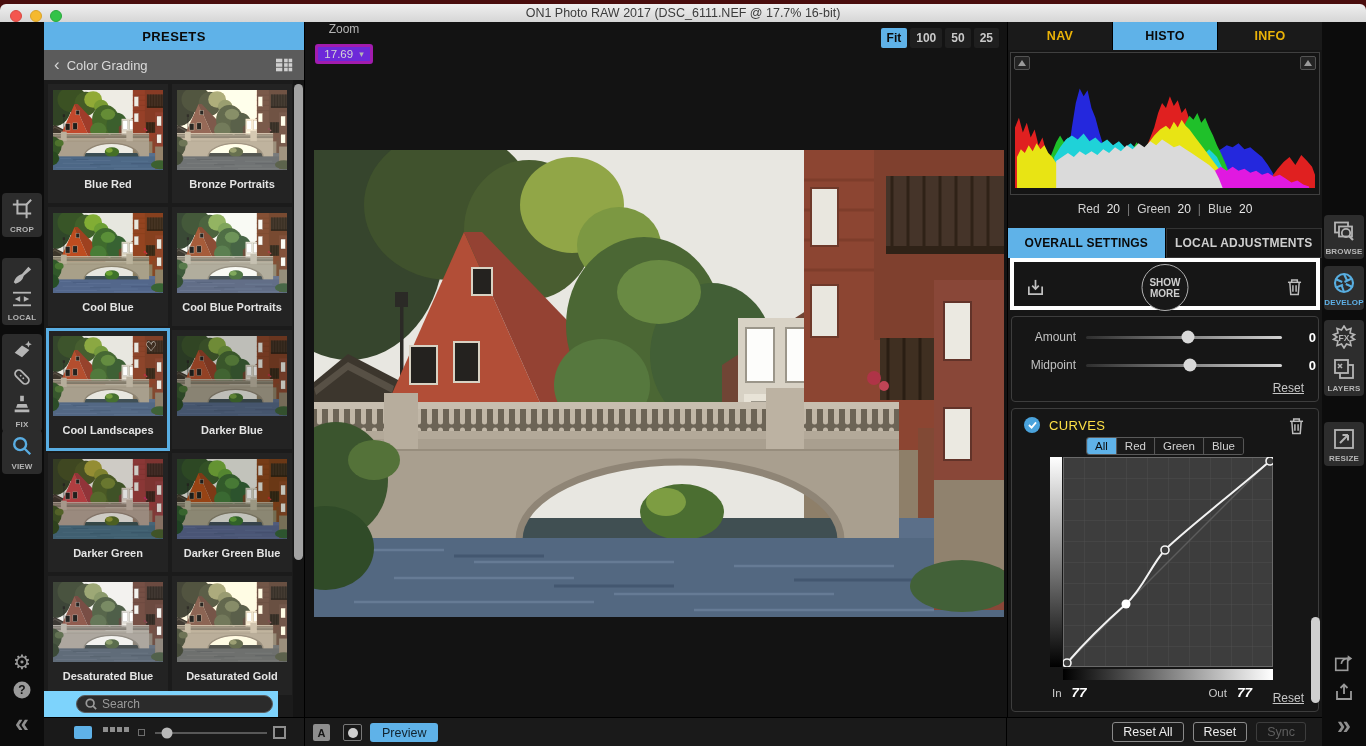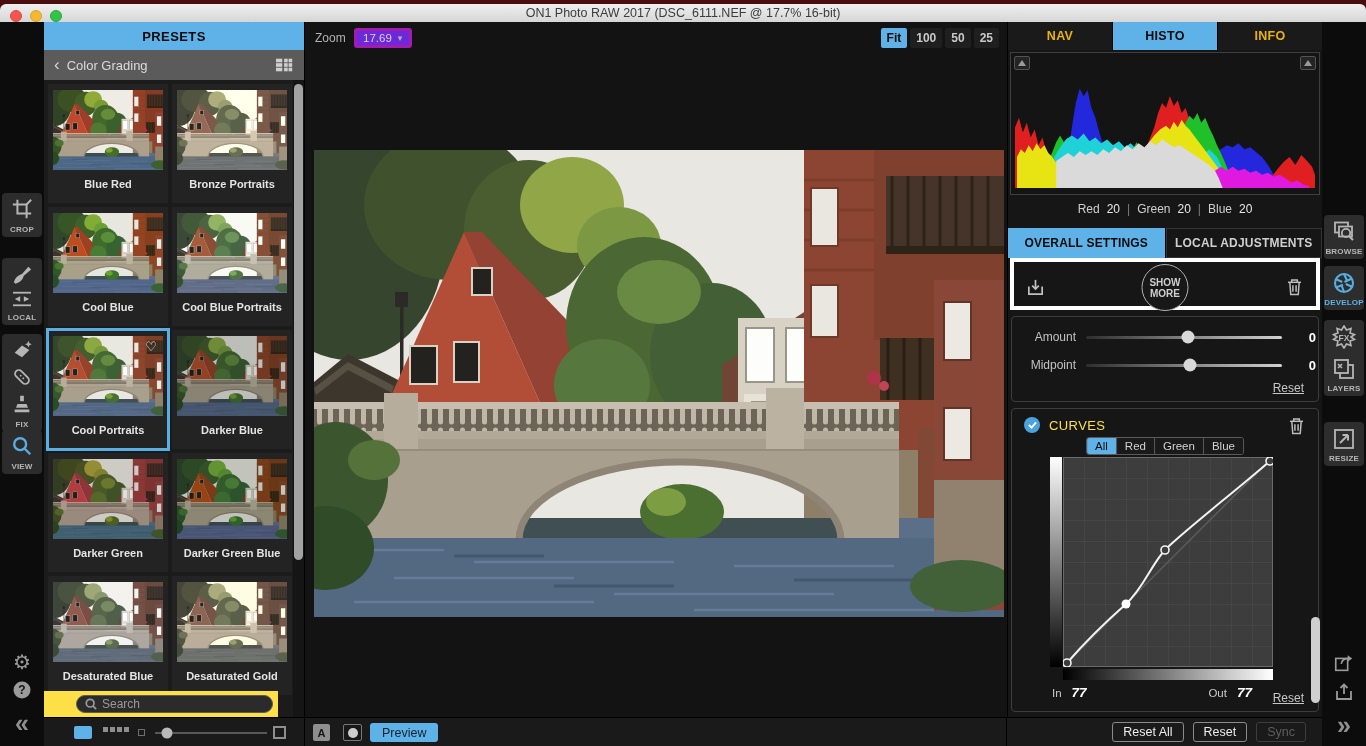--- a/index.html
+++ b/index.html
@@ -40,41 +40,41 @@
   .pgrid-inner { display:grid; grid-template-columns:120px 120px; gap:4px; }
   .pcell { background:#232323; height:119px; padding:6px 5px 0; position:relative; }
   .pcell.selected { outline:3px solid #59aee3; outline-offset:-1px; }
   .pthumb { width:110px; height:80px; overflow:hidden; background:#333; position:relative; }
   .pthumb svg { display:block; }
   .plabel { text-align:center; font-size:11px; font-weight:700; color:#e4e4e4; padding-top:8px;
       white-space:nowrap; overflow:hidden; }
   .heart { position:absolute; top:3px; right:6px; color:#f0f0ea; font-size:13px; }
   .pscroll-track { position:absolute; right:0; top:58px; bottom:0; width:11px; background:#151515; }
   .pscroll-thumb { position:absolute; right:1px; top:4px; height:476px; width:9px; background:#a2a2a2; border-radius:5px; }
-  .search-wrap { position:absolute; left:0; right:26px; bottom:0; height:26px; background:#fde047; display:flex; align-items:center;text-decoration:underline; }
+  .search-wrap { position:absolute; left:0; right:26px; bottom:0; height:26px; background:#7dd3fc; display:flex; align-items:center;text-decoration:underline; }
   .search-box { position:absolute; left:32px; width:197px; height:18px; background:#2b2b2b; border:1px solid #5a5a5a;
       border-radius:9px; display:flex; align-items:center; padding:0 8px; gap:5px; }
   .search-box input { background:transparent; border:none; outline:none; color:#cfcfcf; font-size:12px; width:150px; font-family:"Liberation Sans",sans-serif; }
   .search-box input::placeholder { color:#9a9a9a; }
 
   
   .pf-0 { filter:saturate(1.25) contrast(1.05); }
   .pf-1 { filter:sepia(.45) saturate(.75) brightness(1.03); }
   .pf-2 { filter:saturate(1.35) hue-rotate(8deg); }
   .pf-3 { filter:saturate(.85) hue-rotate(10deg) brightness(1.08); }
   .pf-4 { filter:saturate(1.15) hue-rotate(4deg); }
   .pf-5 { filter:brightness(.82) saturate(1.15) hue-rotate(6deg); }
   .pf-6 { filter:brightness(.88) hue-rotate(-14deg) saturate(1.25); }
   .pf-7 { filter:brightness(.84) hue-rotate(14deg) saturate(1.3); }
   .pf-8 { filter:saturate(.55) brightness(1.05); }
   .pf-9 { filter:saturate(.55) sepia(.35) brightness(1.02); }
 
   
   .canvas { position:absolute; left:305px; top:22px; width:702px; bottom:29px; background:#131313; }
-  .zoom-row { position:absolute; left:10px; top:6px; display:flex; align-items:center; gap:8px; }
+  .zoom-row { position:absolute; left:10px; top:0; display:flex; align-items:center; gap:8px;flex-direction:column; }
   .zoom-label { font-size:12px; color:#b3b3b3; }
   .zoom-drop { width:58px; height:20px; background:#6d28d9; border:3px solid #a21caf; border-radius:3px;
       display:flex; align-items:center; justify-content:center; gap:6px; font-size:11.5px; color:#d5d5d5; }
   .zoom-drop .caret { font-size:9px; color:#b5b5b5; }
   .fit-group { position:absolute; right:8px; top:6px; display:flex; gap:3px; }
   .zbtn { height:20px; min-width:24px; padding:0 6px; background:#1f1f1f; color:#c9c9c9; font-size:12px; font-weight:700;
       display:flex; align-items:center; justify-content:center; border-radius:2px; }
   .zbtn.active { background:#5fb2e8; color:#0a0a0a; }
   .photo { position:absolute; left:9px; top:128px; width:690px; height:467px; filter:saturate(1.08); }
 
@@ -371,21 +371,21 @@
             </div>
           <div class="plabel">Cool Blue Portraits</div>
         </div>
         <div class="pcell selected">
           <div class="pthumb">
               <svg class="pf-4" width="110" height="80" viewBox="0 0 690 467" preserveAspectRatio="xMidYMid slice">
                 <use href="#scene"></use>
               </svg>
             <span class="heart">♡</span>
             </div>
-          <div class="plabel">Cool Portraits</div>
+          <div class="plabel">Cool Landscapes</div>
         </div>
         <div class="pcell">
           <div class="pthumb">
               <svg class="pf-5" width="110" height="80" viewBox="0 0 690 467" preserveAspectRatio="xMidYMid slice">
                 <use href="#scene"></use>
               </svg>
             </div>
           <div class="plabel">Darker Blue</div>
         </div>
         <div class="pcell">

